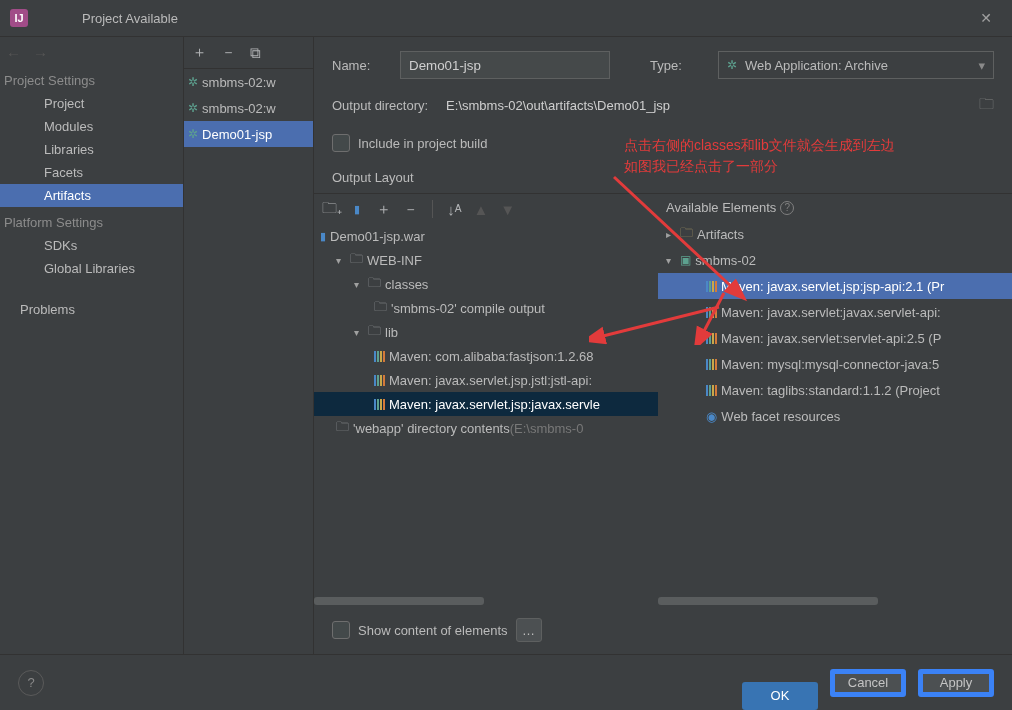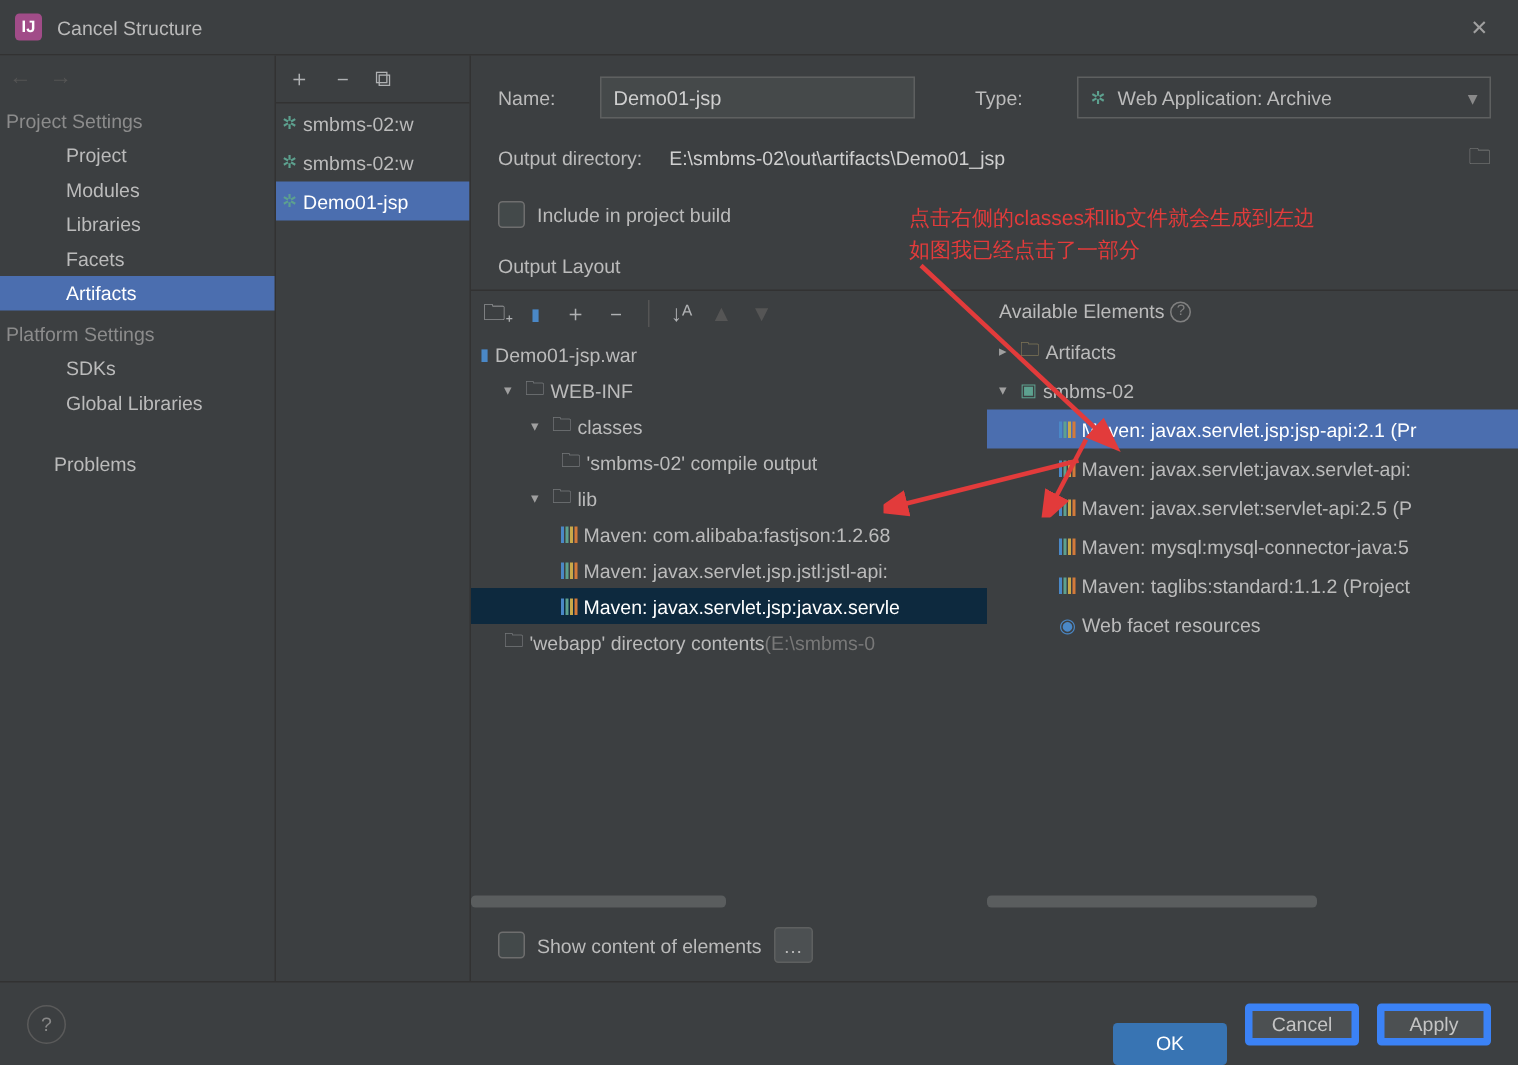--- a/index.html
+++ b/index.html
@@ -1,32 +1,32 @@
 <!DOCTYPE html>
 <html><head>
 <meta charset="utf-8">
 <style>
 * { box-sizing: border-box; margin: 0; padding: 0; font-family: "Segoe UI", Arial, sans-serif; }
 body { background: #3c3f41; color: #bbbbbb; font-size: 13px; overflow: hidden; width: 1012px; height: 710px; position: relative; }
 
 
-.titlebar { height: 36px; display: flex; align-items: center; padding: 0 10px; background: #3c3f41; }
+.titlebar { height: 36px; display: flex; align-items: center; padding: 0 10px; background: #3c3f41; gap: 44px; }
 .titlebar .app-icon { width: 18px; height: 18px; background: #a14c88; border-radius: 3px; margin-right: 10px; display:flex; align-items:center; justify-content:center; color:#fff; font-size:11px; font-weight:bold;}
 .titlebar .title { flex: 1; font-size: 13px; color: #bababa; }
 .titlebar .close-btn { cursor: pointer; padding: 6px 10px; font-size: 14px; color:#a0a0a0;}
 
 
 .main { display: flex; height: calc(710px - 36px - 56px); border-top: 1px solid #323232;}
 .sidebar { width: 184px; background: #3c3f41; border-right: 1px solid #323232; display:flex; flex-direction:column;}
 .side-toolbar { height: 28px; padding: 4px 6px; display:flex; align-items:center; gap:12px;}
 .side-toolbar .arrow { color:#555; font-size:15px; cursor:default;}
 .sidebar .section-hdr { padding: 8px 12px 4px 4px; color:#8c8c8c;}
 .sidebar .item { padding: 4px 12px 4px 44px; cursor:pointer; color:#bbbbbb;}
 .sidebar .item.selected { background:#4b6eaf; color:#fff;}
-.sidebar .item.plain { padding-left: 36px;}
+.sidebar .item.plain { padding-left: 20px;}
 
 .middle-col { width: 130px; border-right: 1px solid #323232; display:flex; flex-direction:column;}
 .middle-toolbar { height:32px; display:flex; align-items:center; gap:14px; padding:0 8px; border-bottom:1px solid #323232;}
 .tb-icon { color:#afb1b3; font-size:15px; cursor:pointer;}
 .middle-list { flex:1; overflow:hidden;}
 .mid-row { height:26px; display:flex; align-items:center; padding:0 4px; gap:4px; white-space:nowrap; overflow:hidden; cursor:pointer;}
 .mid-row.sel { background:#4b6eaf; color:#fff;}
 .cog-small { color:#5da18f; font-size:12px;}
 
 .content { flex:1; display:flex; flex-direction:column; overflow:hidden; position:relative;}
@@ -88,21 +88,21 @@
 .help-circle { width:26px; height:26px; border:1px solid #5a5a5a; border-radius:50%; display:flex; align-items:center; justify-content:center; color:#888; cursor:pointer;}
 .button-bar .spacer { flex:1;}
 .btn { min-width:76px; height:28px; border:5px solid #3b82f6; background:#4c5052; color:#c4c4c4; display:flex; align-items:center; justify-content:center; border-radius:3px; cursor:pointer;}
 .btn.primary2 { background:#3874b3; color:#fff; border:none;margin-top:26px;}
 </style>
 </head>
 <body>
 
 <div class="titlebar">
   <div class="app-icon">IJ</div>
-  <div class="title">Cancel Structure</div>
+  <div class="title">Project Available</div>
   <div class="close-btn">✕</div>
 </div>
 
 <div class="main">
 
   <div class="sidebar">
     <div class="side-toolbar">
       <span class="arrow">←</span>
       <span class="arrow">→</span>
     </div>
@@ -312,21 +312,21 @@
           </div>
       </div>
     </div>
 
     <div class="bottom-row">
       <div class="checkbox"></div>
       <span>Show content of elements</span>
       <div class="ellipsis-btn">…</div>
     </div>
 
-    <div class="annot" style="left:292px; top:98px;">
+    <div class="annot" style="left:310px; top:98px;">
       <div>点击右侧的classes和lib文件就会生成到左边</div>
       <div>如图我已经点击了一部分</div>
     </div>
 
     <svg class="arrow-svg" style="left:280px; top:130px;" width="180" height="160">
       <defs>
           <marker id="ah1" markerWidth="10" markerHeight="10" refX="2" refY="3" orient="auto">
             <path d="M0,0 L0,6 L8,3 z" fill="#e23b3b"></path>
           </marker>
         </defs>

